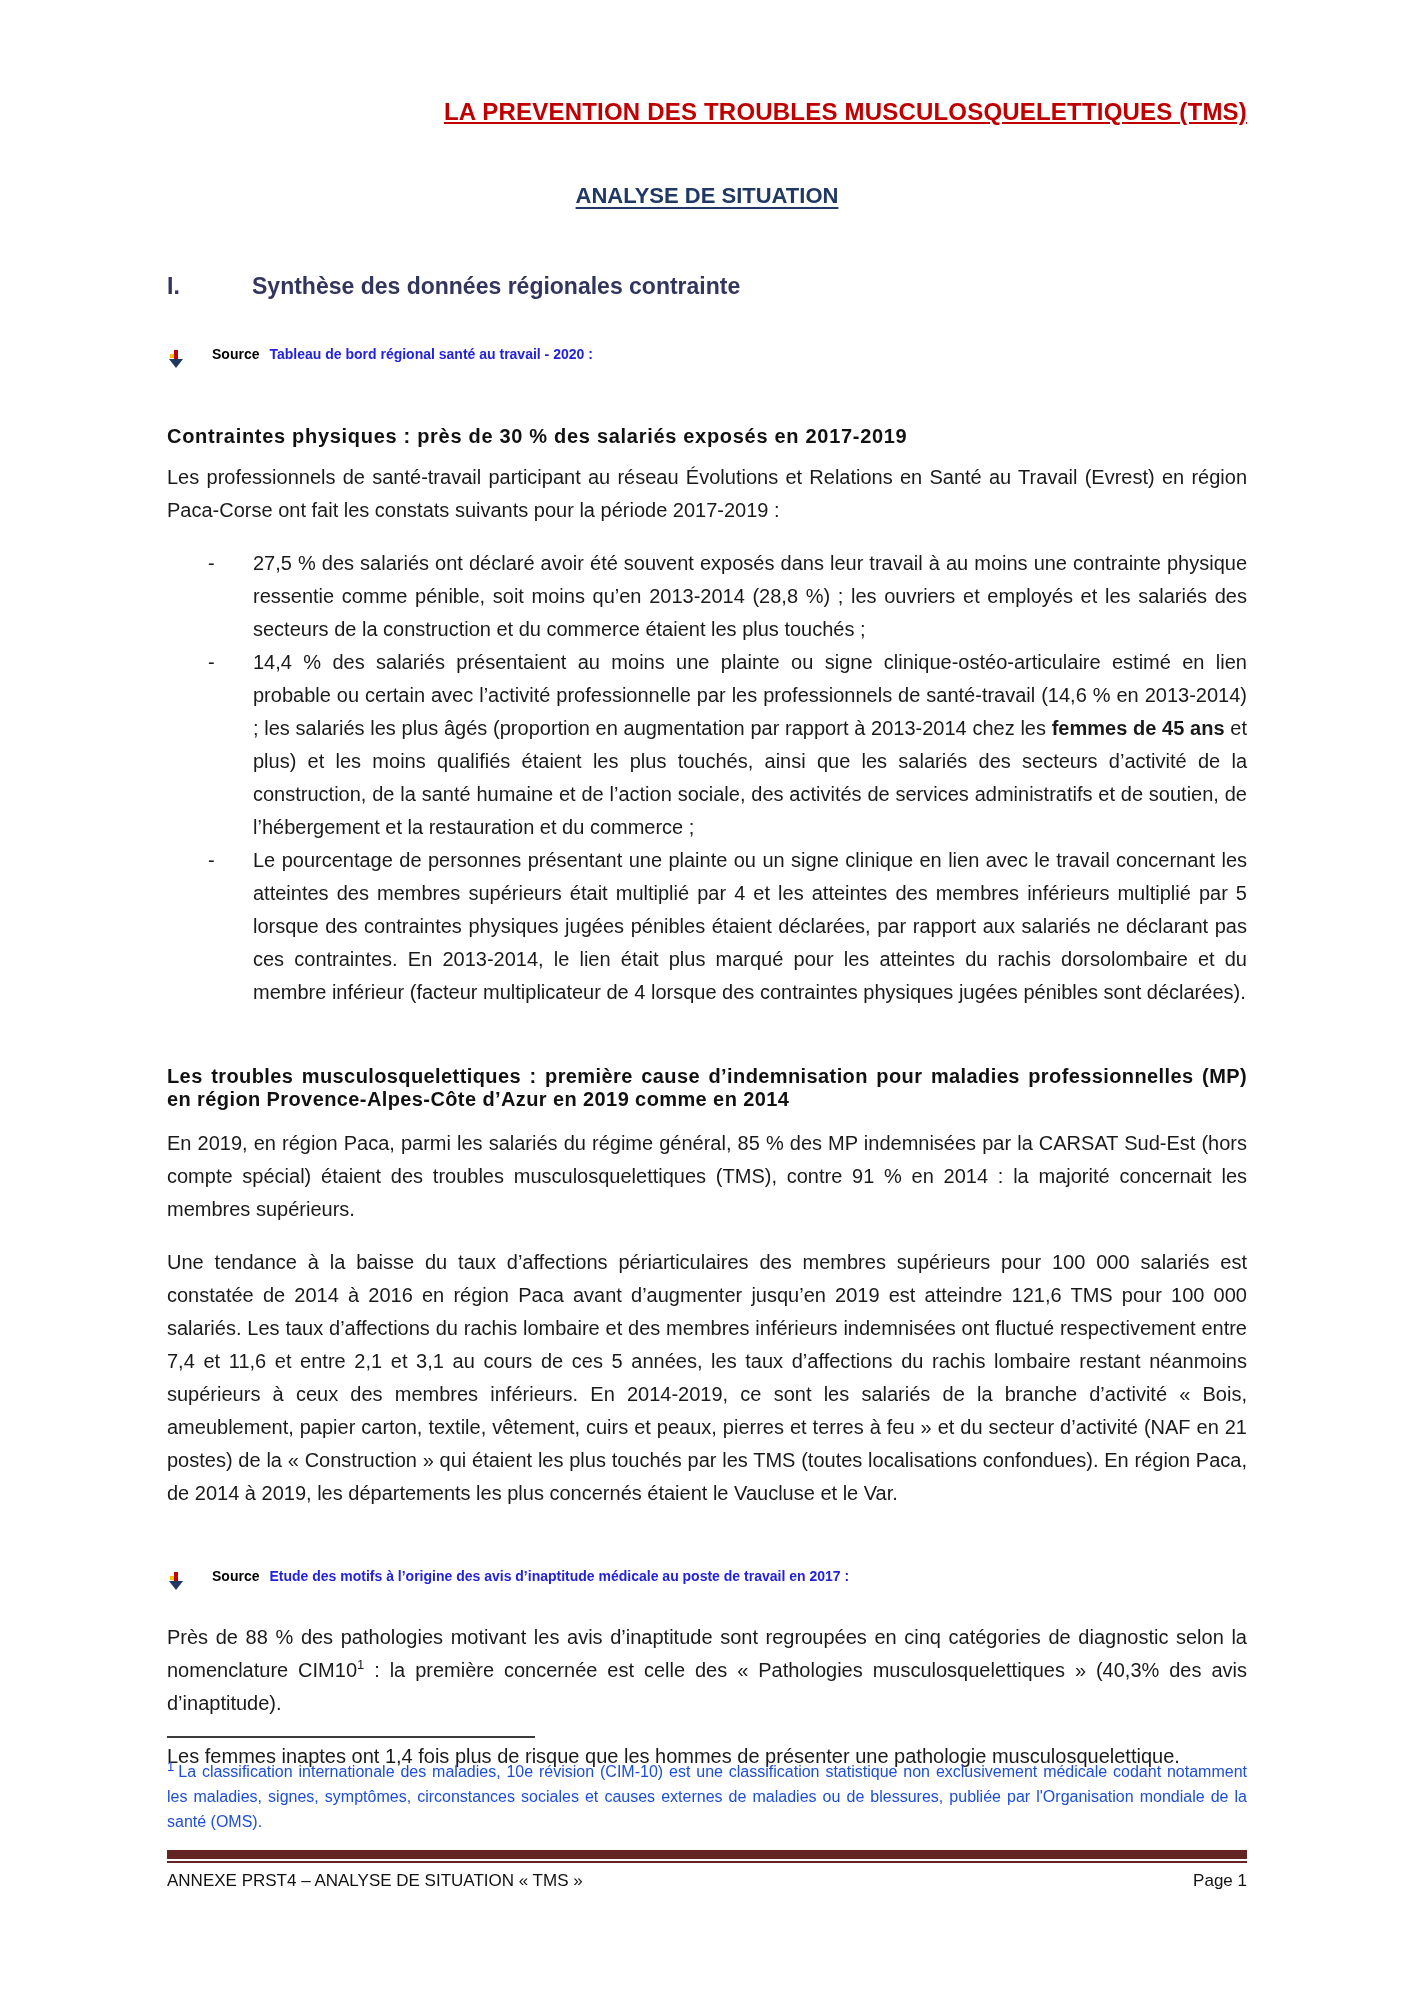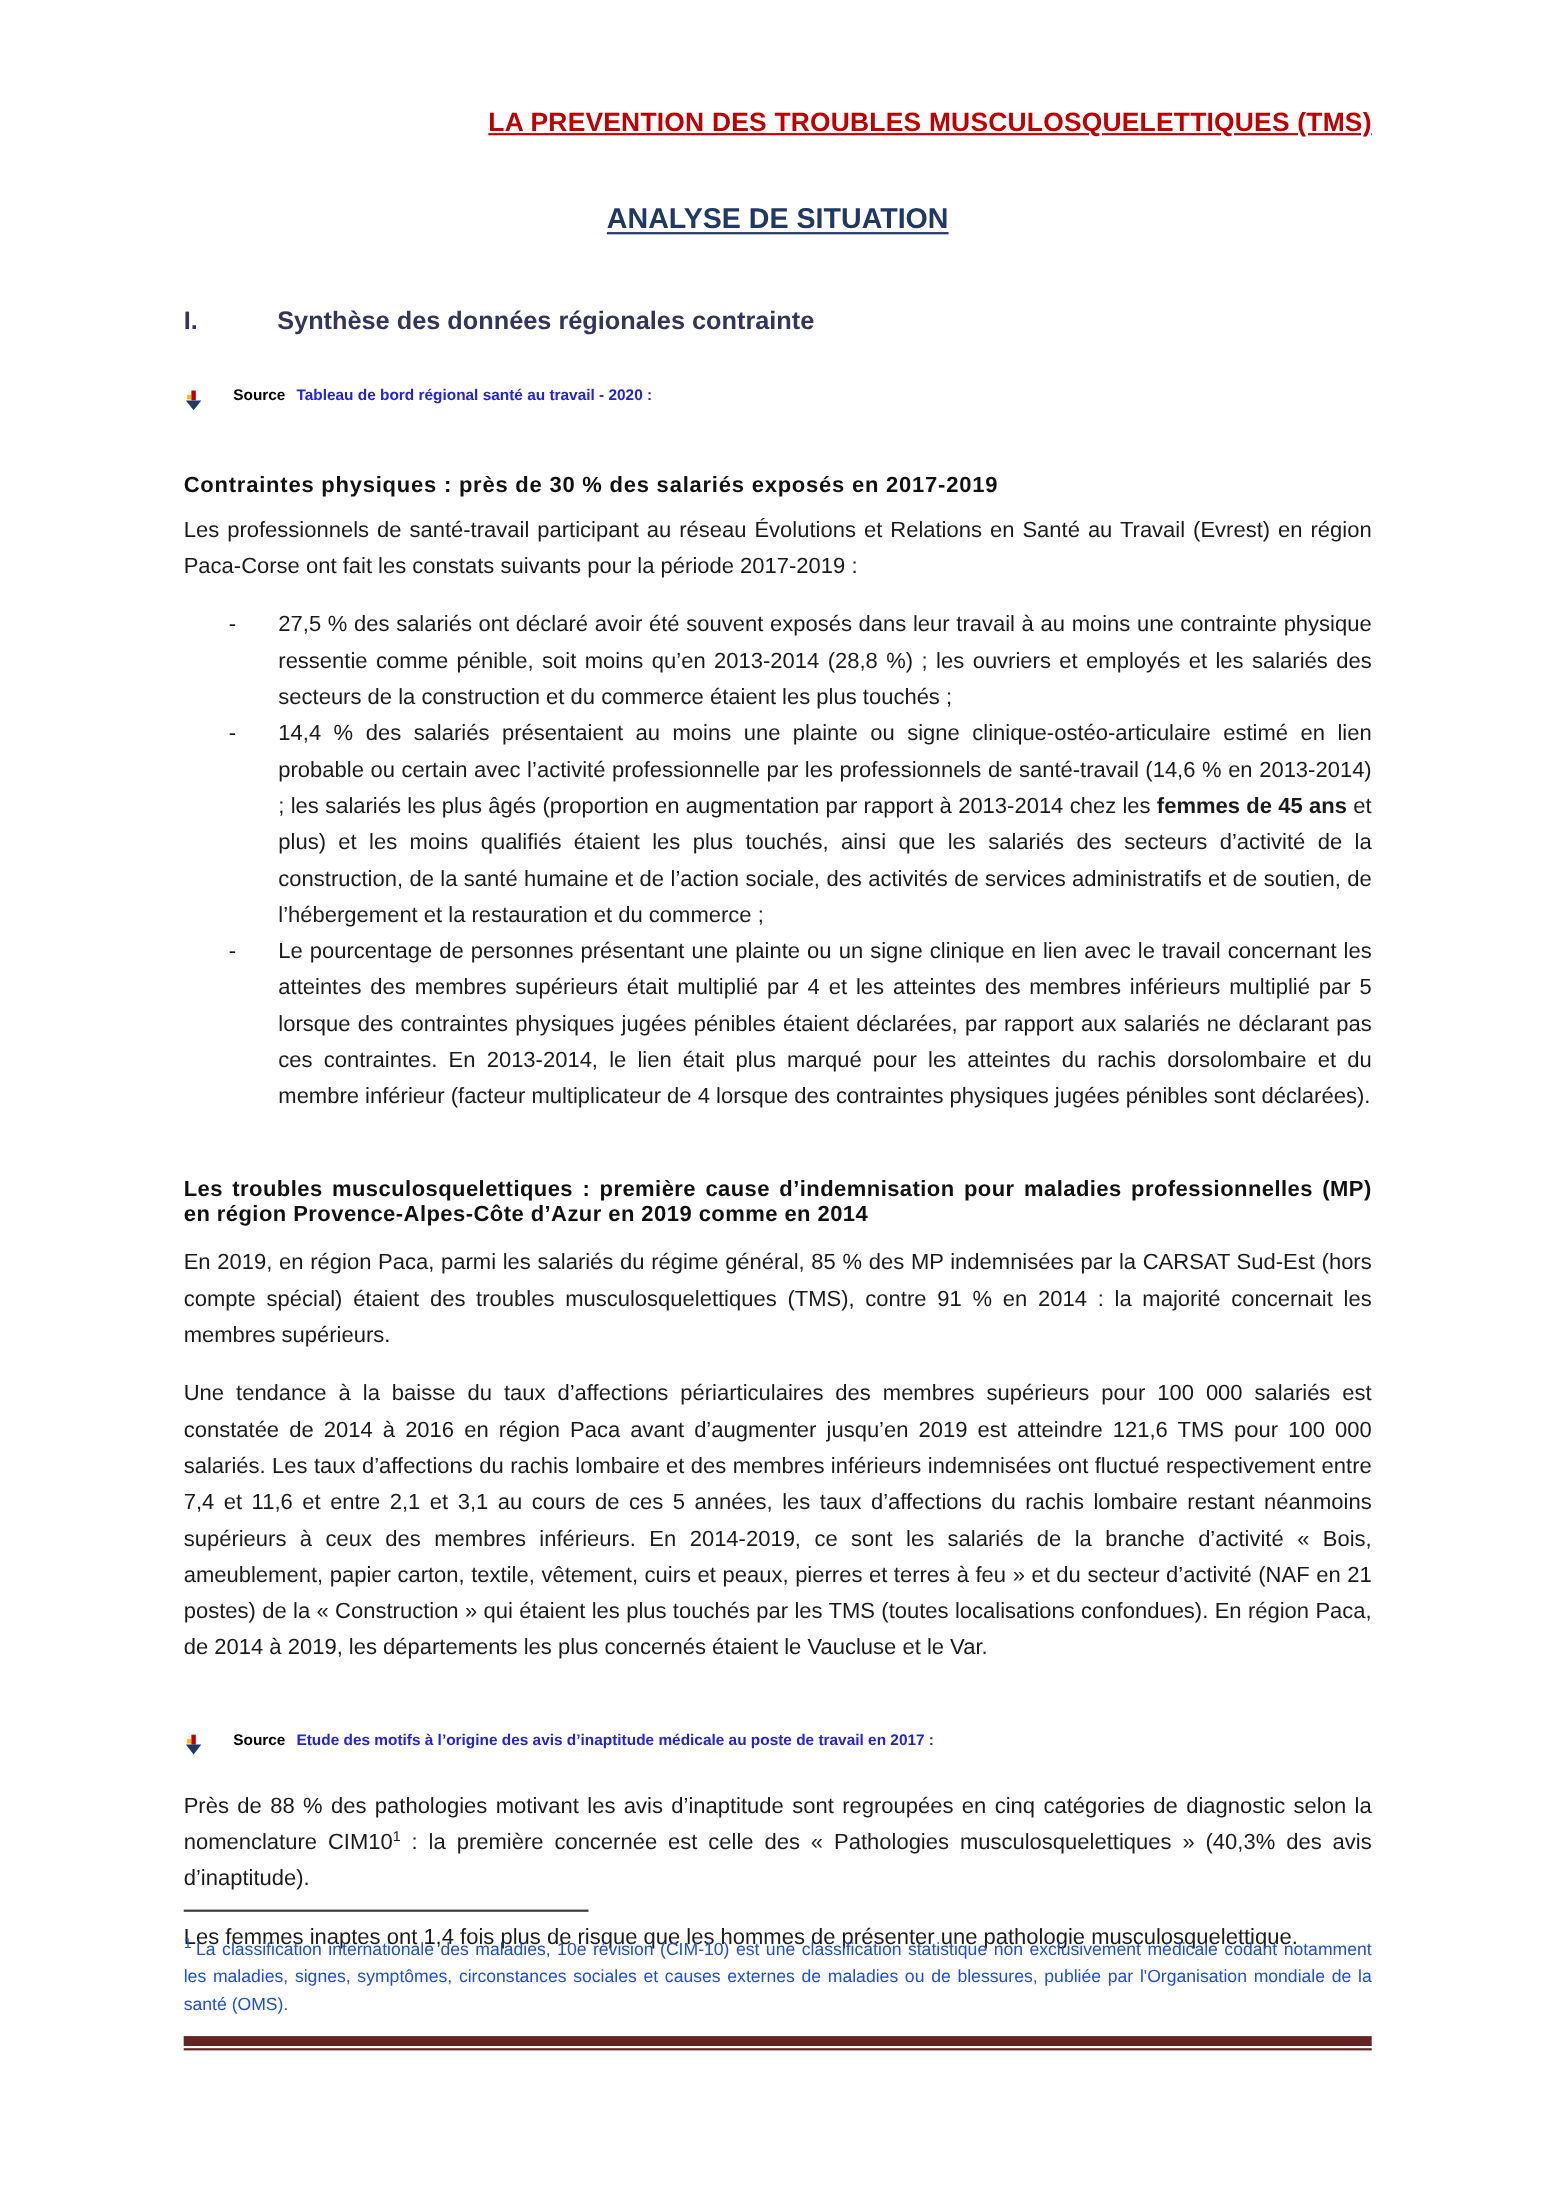--- a/index.html
+++ b/index.html
@@ -21,21 +21,21 @@
     font-weight: bold;
     font-size: 24px;
     letter-spacing: 0.2px;
     text-decoration: underline;
   }
   .doc-subtitle {
     margin-top: 57px;
     text-align: center;
     color: #1F3864;
     font-weight: bold;
-    font-size: 26px;
+    font-size: 22px;
     text-decoration: underline;
     text-underline-offset: 4px;
   }
   .doc-period {
     margin-top: 37px;
     text-align: center;
     color: #1F3864;
     font-weight: bold;
     font-size: 22px;
     letter-spacing: 2px;
@@ -198,13 +198,17 @@
   <p class="para" style="margin-top: 30px;"><span>Près de 88 % des pathologies motivant les avis d’inaptitude sont regroupées en cinq catégories de diagnostic selon la nomenclature CIM10</span><sup class="ref">1</sup><span> : la première concernée est celle des « Pathologies musculosquelettiques » (40,3% des avis d’inaptitude).</span></p>
 
   <p class="para">Les femmes inaptes ont 1,4 fois plus de risque que les hommes de présenter une pathologie musculosquelettique.</p>
 
 </div>
 
 <div class="bottom-region">
   <hr class="footnote-rule">
   <p class="footnote"><sup class="fmark">1</sup><span>La classification internationale des maladies, 10e révision (CIM-10) est une classification statistique non exclusivement médicale codant notamment les maladies, signes, symptômes, circonstances sociales et causes externes de maladies ou de blessures, publiée par l'Organisation mondiale de la santé (OMS).</span></p>
   <div class="footer-rule"></div>
+  <div class="footer-row">
+    <span>ANNEXE PRST4 – ANALYSE DE SITUATION « TMS »</span>
+    <span>Page 1</span>
+  </div>
 </div>
 
 </body></html>

